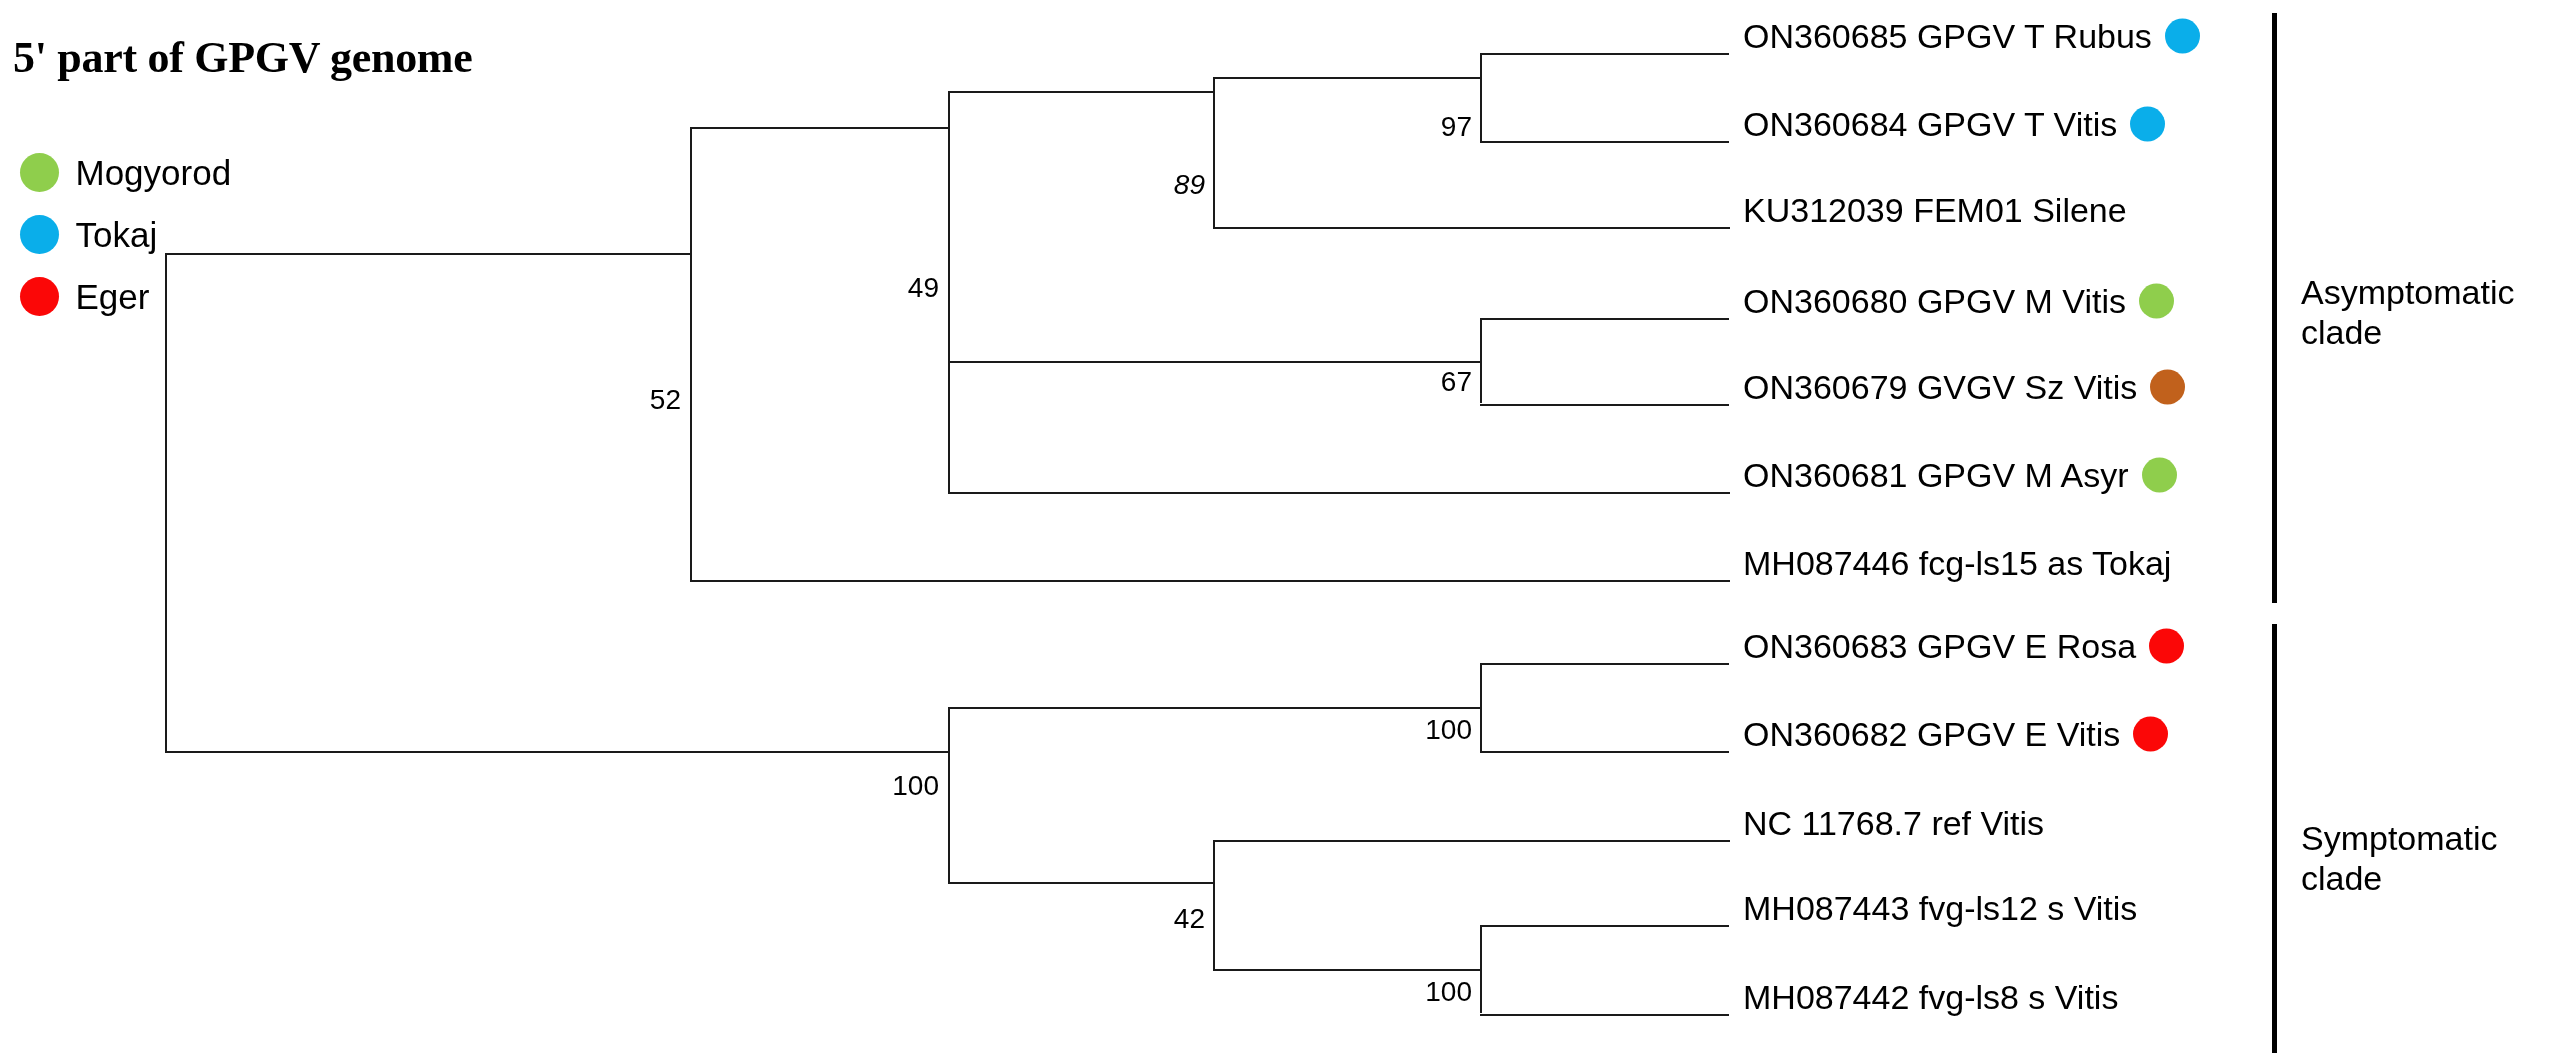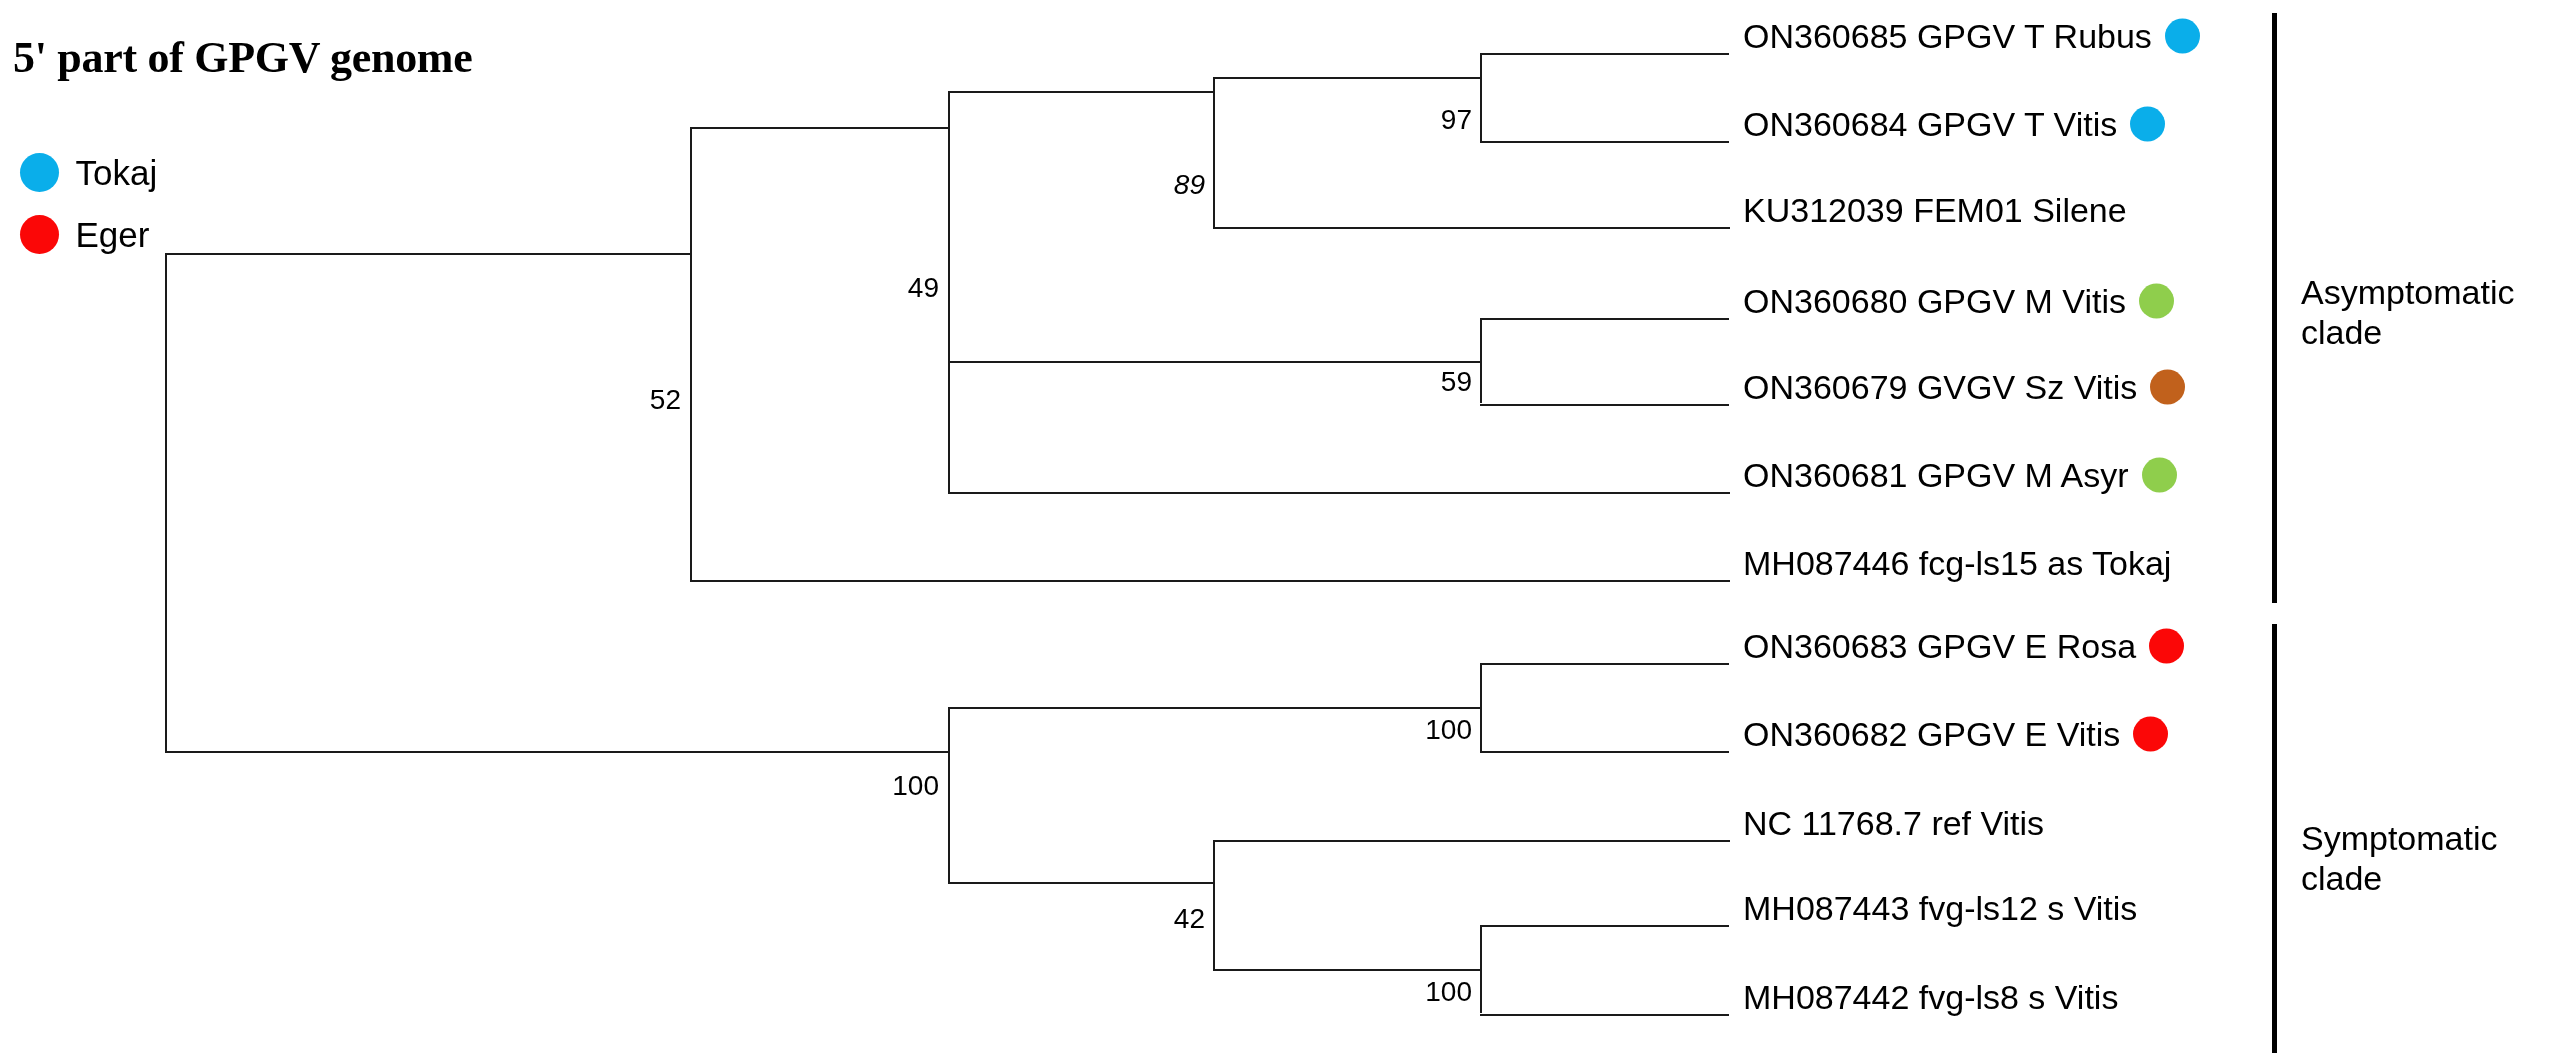--- a/index.html
+++ b/index.html
@@ -37,20 +37,24 @@
   .clade-label{position:absolute;font-size:34px;line-height:1.18;white-space:pre-line;}
 </style>
 </head>
 <body>
 
 <div id="root">
 
   <div class="title">5' part of GPGV genome</div>
 
   <div class="legend">
+    <div class="legend-row">
+      <span class="legend-dot" style="background:#8fce4c"></span>
+      <span class="legend-label">Mogyorod</span>
+    </div>
     <div class="legend-row">
       <span class="legend-dot" style="background:#0aaeea"></span>
       <span class="legend-label">Tokaj</span>
     </div>
     <div class="legend-row">
       <span class="legend-dot" style="background:#fb0707"></span>
       <span class="legend-label">Eger</span>
     </div>
   </div>
 
@@ -103,25 +107,25 @@
 
     <div class="vline" style="left:1213px;top:840px;height:130px;"></div>
     <div class="hline" style="left:1213px;top:840px;width:517px;"></div>
 
     <div class="hline" style="left:1213px;top:969px;width:268px;"></div>
     <div class="vline" style="left:1480px;top:925px;height:88px;"></div>
     <div class="hline" style="left:1480px;top:925px;width:249px;"></div>
     <div class="hline" style="left:1480px;top:1014px;width:249px;"></div>
   </div>
 
-  <div class="support" style="left:1472px;top:106px;">97</div>
+  <div class="support" style="left:1472px;top:113px;">97</div>
   <div class="support" style="left:1205px;top:171px;font-style:italic;">89</div>
   <div class="support" style="left:939px;top:274px;">49</div>
   <div class="support" style="left:681px;top:386px;">52</div>
-  <div class="support" style="left:1472px;top:368px;">59</div>
+  <div class="support" style="left:1472px;top:368px;">67</div>
   <div class="support" style="left:1472px;top:716px;">100</div>
   <div class="support" style="left:939px;top:772px;">100</div>
   <div class="support" style="left:1205px;top:905px;">42</div>
   <div class="support" style="left:1472px;top:978px;">100</div>
 
   <div class="tip" style="left:1743px;top:53px;">
     <span class="tip-label">ON360685 GPGV T Rubus</span>
     <span class="tip-dot" style="background:#0aaeea"></span>
   </div>
   <div class="tip" style="left:1743px;top:141px;">

